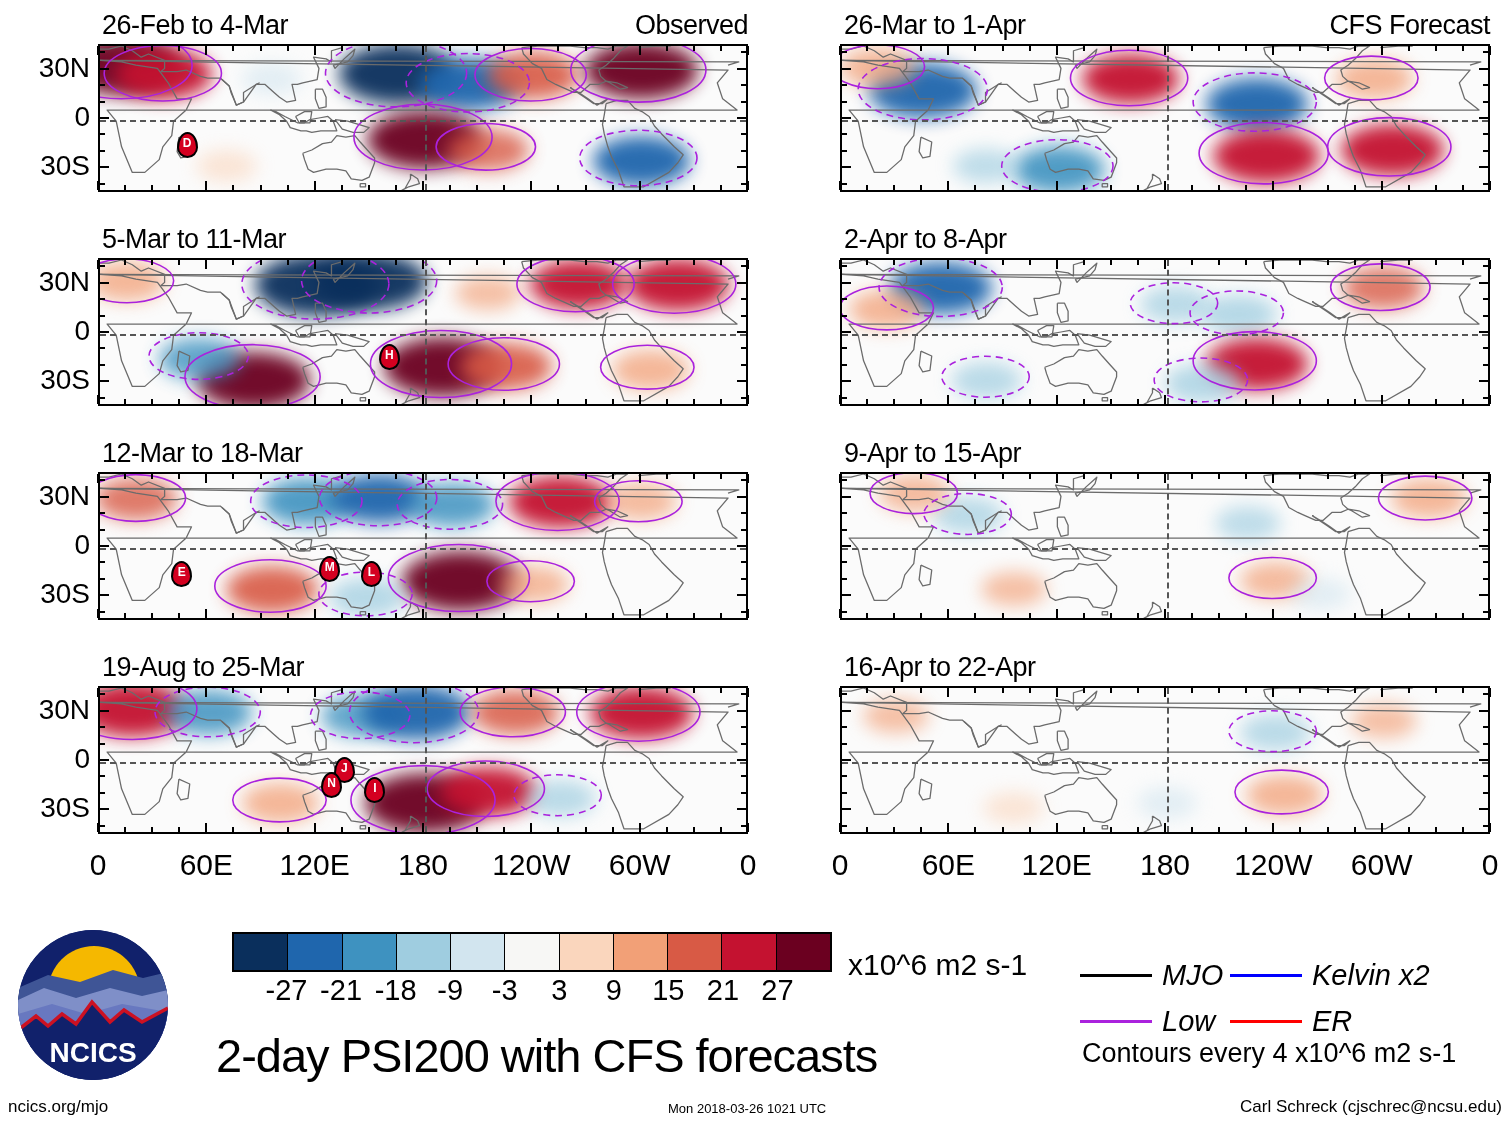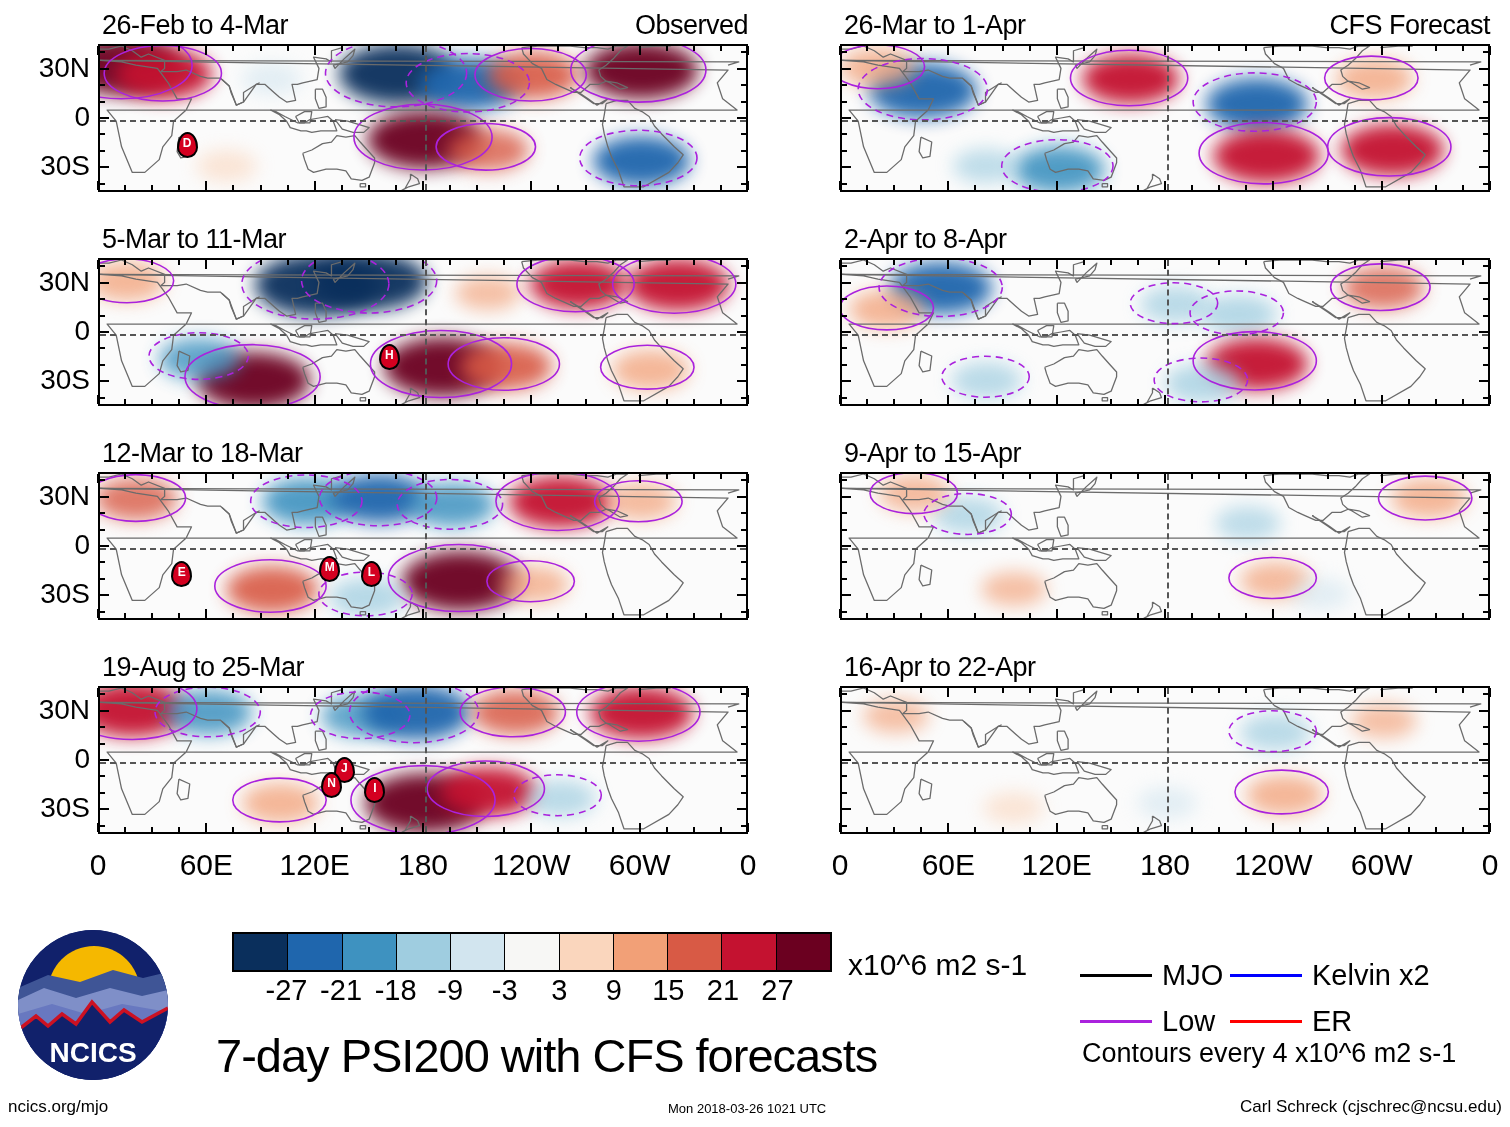--- a/index.html
+++ b/index.html
@@ -39,21 +39,21 @@
   .cb-cell{flex:1 1 auto;border-right:1.5px solid #000;}
   .cb-cell:last-child{border-right:none;}
   .cb-ticks{position:relative;width:600px;height:40px;}
   .cb-tick{position:absolute;top:2px;font-size:29px;font-weight:400;transform:translateX(-50%);white-space:nowrap;}
 
   #units-label{position:absolute;left:848px;top:948px;font-size:30px;white-space:nowrap;}
 
   
   #legend{position:absolute;left:1080px;top:952px;width:420px;}
   .lg-grid{display:grid;grid-template-columns:150px 200px;grid-template-rows:46px 46px;align-items:center;}
-  .lg-item{display:flex;align-items:center;gap:10px;}
+  .lg-item{display:flex;align-items:center;gap:10px;font-style:italic;}
   .lg-line{display:inline-block;width:72px;height:0;border-top:3px solid #000;}
   .lg-text{font-size:29px;white-space:nowrap;}
   #contour-note{position:absolute;left:1082px;top:1038px;font-size:27px;white-space:nowrap;}
 
   
   #main-title{position:absolute;left:216px;top:1028px;font-size:47px;font-weight:400;
               letter-spacing:-1px;white-space:nowrap;}
 
   
   .foot{position:absolute;font-size:17px;white-space:nowrap;}
@@ -1109,21 +1109,21 @@
       <span class="lg-text">Low</span>
     </div>
     <div class="lg-item">
       <span class="lg-line" id="lg-l3" style="border-top-color: rgb(255, 0, 0);"></span>
       <span class="lg-text">ER</span>
     </div>
   </div>
 </div>
 <div id="contour-note">Contours every 4 x10^6 m2 s-1</div>
 
-<div id="main-title">7-day PSI200 with CFS forecasts</div>
+<div id="main-title">2-day PSI200 with CFS forecasts</div>
 
 <div id="logo">
   <div class="logo-circ">
     <svg width="150" height="150" viewBox="0 0 150 150">
       <circle cx="75" cy="75" r="75" fill="#11216b"></circle>
       <circle cx="76" cy="62" r="46" fill="#f5b800"></circle>
       <path d="M0 58 L30 45 L62 52 L95 40 L125 48 L150 42 L150 78 L0 82 Z" fill="#3f5596"></path>
       <path d="M0 70 L26 58 L58 68 L92 58 L124 66 L150 60 L150 96 L0 98 Z" fill="#7f8fc8"></path>
       <path d="M0 84 L34 74 L68 84 L104 74 L150 82 L150 112 L0 112 Z" fill="#6878c0"></path>
       <path d="M0 100 L18 86 L30 96 L44 84 L58 94 L74 72 L92 92 L106 80 L124 92 L150 78 L150 150 L0 150 Z" fill="#11216b"></path>

